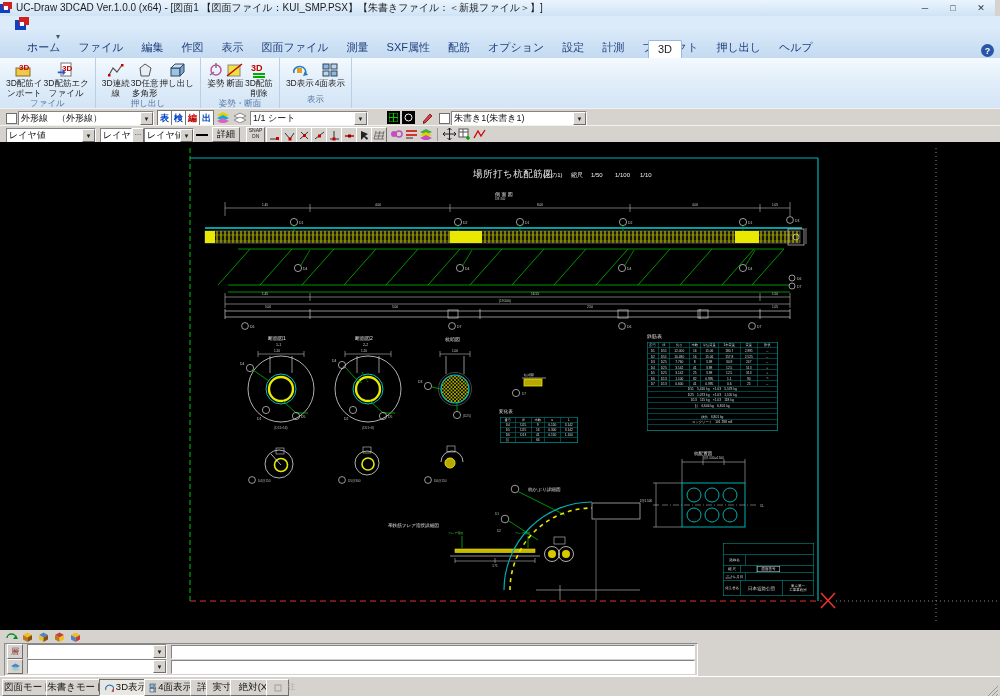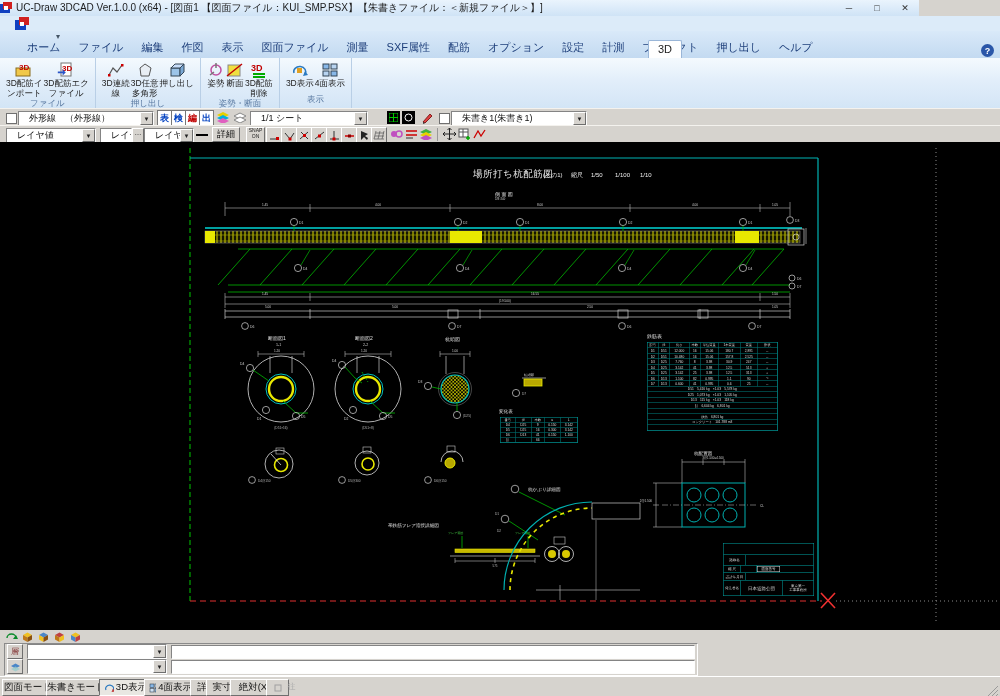--- a/index.html
+++ b/index.html
@@ -1,19 +1,19 @@
 <!DOCTYPE html>
 <html><head>
 <meta charset="utf-8">
 <style>
   html,body{margin:0;padding:0;width:1000px;height:696px;overflow:hidden;
     font-family:"Liberation Sans",sans-serif;background:#d6d3ce;position:relative;}
   .abs{position:absolute;}
   
-  .titlebar{top:0;left:0;width:919px;height:16px;background:linear-gradient(#eaf4fd,#cfe3f6);
+  .titlebar{top:0;left:0;width:995px;height:16px;background:linear-gradient(#eaf4fd,#cfe3f6);
     display:flex;align-items:center;font-size:10px;color:#1c1c1c;}
   .titlebar .ttl{margin-left:4px;white-space:nowrap;}
   .wincontrols{margin-left:auto;display:flex;height:16px;}
   .winbtn{width:28px;height:16px;display:flex;align-items:center;justify-content:center;
     font-size:9px;color:#333;}
   .qatrow{top:16px;left:0;width:1000px;height:15px;background:#dcebf9;}
   .tabrow{top:31px;left:0;width:1000px;height:27px;background:linear-gradient(#d9e9f9,#c3daf1);}
   .qat-arrow{left:56px;top:1px;font-size:8px;color:#456;}
   .menutabs{left:18px;bottom:0;display:flex;align-items:flex-end;height:18px;}
   .mtab{padding:2px 9px 3px;font-size:11px;color:#1e3f7b;white-space:nowrap;}
@@ -30,21 +30,21 @@
   .rgroup-label{text-align:center;font-size:8.5px;color:#57779f;padding:0 2px 2px;}
   .ribbon-btn{display:flex;flex-direction:column;align-items:center;font-size:8.5px;
     color:#222;line-height:1.12;padding-top:1px;text-align:center;}
   .ribbon-btn svg{margin-bottom:1px;}
   
   .tb{left:0;width:1000px;height:17px;background:#d6d3ce;border-top:1px solid #f4f2ee;}
   .tb1{top:108px;} .tb2{top:125px;border-bottom:1px solid #555;}
   .cb{width:9px;height:9px;background:#fff;border:1px solid #707070;top:4px;}
   .combo{height:13px;top:2px;background:#fff;border:1px solid;border-color:#848484 #fdfdfd #fdfdfd #848484;
     display:flex;align-items:center;font-size:9px;color:#111;}
-  .combo .ctext{padding-left:10px;white-space:nowrap;overflow:hidden;flex:1;}
+  .combo .ctext{padding-left:2px;white-space:nowrap;overflow:hidden;flex:1;}
   .cbtn{width:11px;height:11px;background:#d6d3ce;border:1px solid;border-color:#fff #6e6e6e #6e6e6e #fff;
     font-size:6px;display:flex;align-items:center;justify-content:center;color:#222;flex:none;}
   .raised{background:#d6d3ce;border:1px solid;border-color:#fff #6e6e6e #6e6e6e #fff;}
   .ticon{width:14px;height:14px;top:1px;display:flex;align-items:center;justify-content:center;}
   .mini{width:13px;height:14px;top:1px;font-size:9px;font-weight:bold;display:flex;
     align-items:center;justify-content:center;background:#fff;border:1px solid #777;}
   .darkbtn{width:13px;height:13px;top:2px;background:#000;display:flex;align-items:center;
     justify-content:center;font-size:8px;}
   .snapbtn{width:17px;height:14px;top:1px;font-size:5px;line-height:1.1;text-align:center;color:#222;}
   

